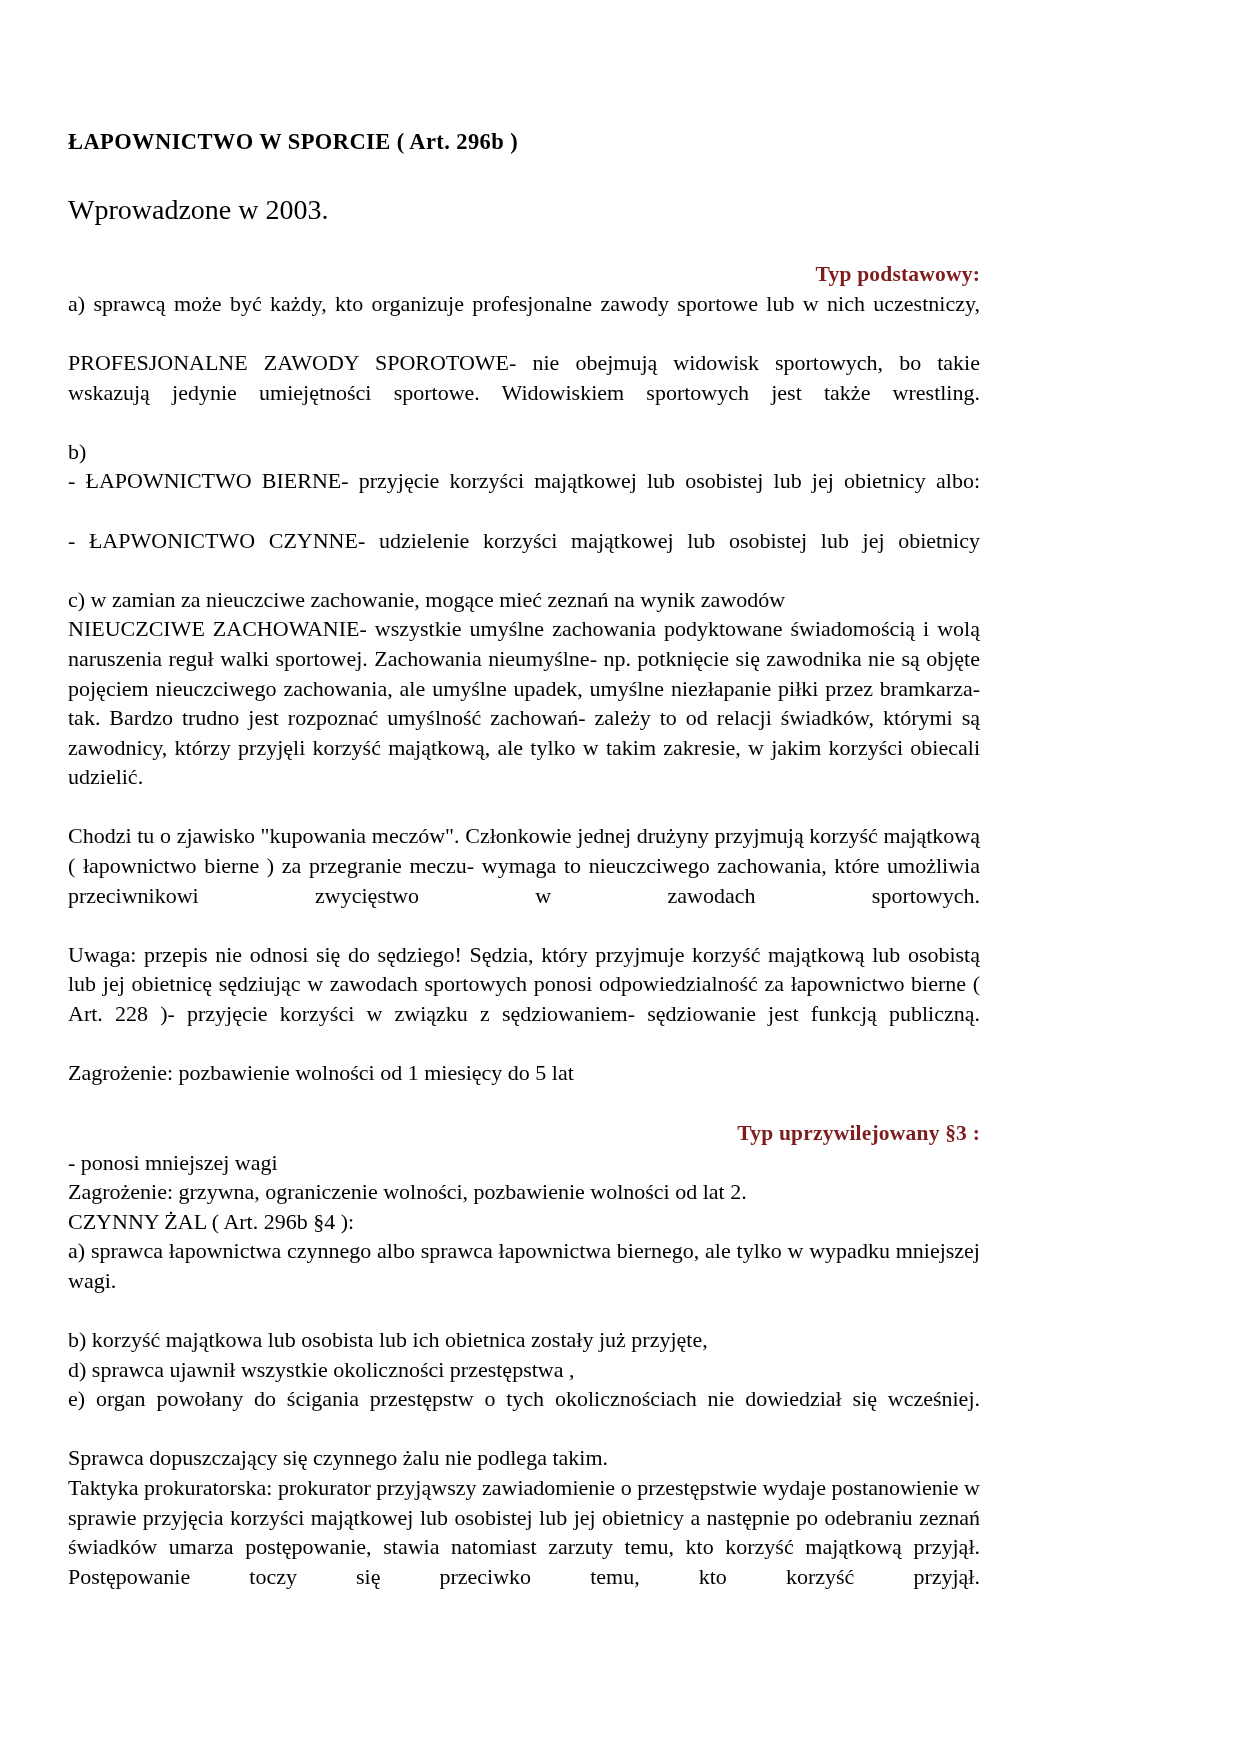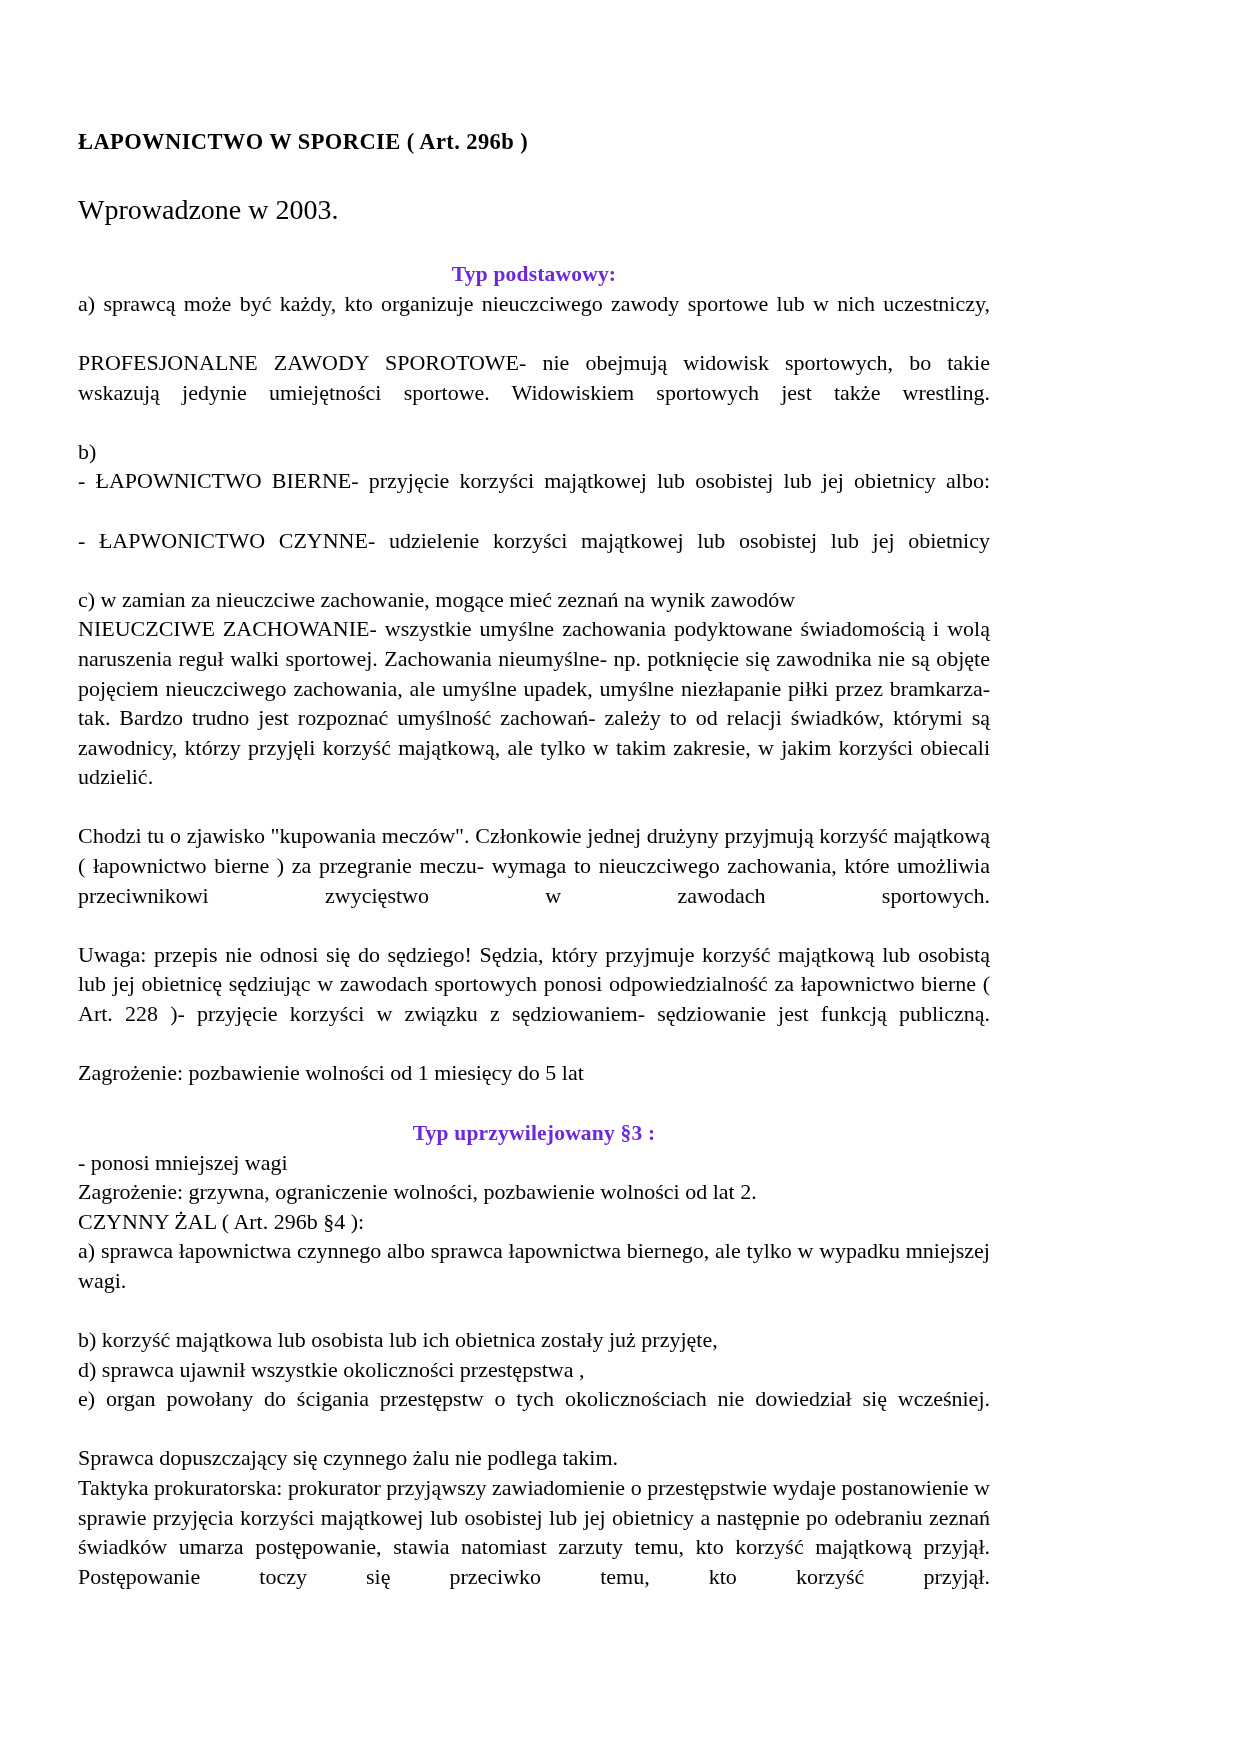--- a/index.html
+++ b/index.html
@@ -12,21 +12,21 @@
     position: relative;
     width: 1240px;
     height: 1754px;
     margin: 0 auto;
     background: #ffffff;
     box-sizing: border-box;
     overflow: hidden;
   }
   .content {
     position: absolute;
-    left: 78px;
+    left: 68px;
     top: 128px;
     width: 912px;
   }
   .doc-title {
     font-family: "Liberation Serif", "DejaVu Serif", serif;
     font-weight: bold;
     font-size: 22.5px;
     letter-spacing: 0.4px;
     color: #000000;
     margin: 0 0 0 0;
@@ -38,25 +38,25 @@
     font-size: 28px;
     color: #000000;
     margin: 36px 0 0 0;
     line-height: 1.32;
     text-align: left;
   }
   .section-heading {
     font-family: "Liberation Serif", "DejaVu Serif", serif;
     font-weight: bold;
     font-size: 21.5px;
-    color: #6d28d9;
+    color: #7f1d1d;
     margin: 32px 0 0 0;
     line-height: 1.3;
     letter-spacing: 0.2px;
-    text-align: center;
+    text-align: right;
   }
   .body-block {
     font-family: "Liberation Serif", "DejaVu Serif", serif;
     font-size: 22px;
     color: #000000;
     line-height: 1.345;
     text-align: justify;
     text-justify: inter-word;
     margin: 0;
     padding: 0;
@@ -84,21 +84,21 @@
 <div class="page">
   <div class="content">
 
     <h1 class="doc-title">ŁAPOWNICTWO W SPORCIE ( Art. 296b )</h1>
 
     <p class="intro-line">Wprowadzone w 2003.</p>
 
     <h2 class="section-heading">Typ podstawowy:</h2>
 
     <div class="body-block">
-      <p>a) sprawcą może być każdy, kto organizuje nieuczciwego zawody sportowe lub w nich uczestniczy,</p>
+      <p>a) sprawcą może być każdy, kto organizuje profesjonalne zawody sportowe lub w nich uczestniczy,</p>
       <p>PROFESJONALNE ZAWODY SPOROTOWE- nie obejmują widowisk sportowych, bo takie wskazują jedynie umiejętności sportowe. Widowiskiem sportowych jest także wrestling.</p>
       <p class="noflow">b)</p>
       <p>- ŁAPOWNICTWO BIERNE- przyjęcie korzyści majątkowej lub osobistej lub jej obietnicy albo:</p>
       <p>- ŁAPWONICTWO CZYNNE- udzielenie korzyści majątkowej lub osobistej lub jej obietnicy</p>
       <p class="noflow">c) w zamian za nieuczciwe zachowanie, mogące mieć zeznań na wynik zawodów</p>
       <p>NIEUCZCIWE ZACHOWANIE- wszystkie umyślne zachowania podyktowane świadomością i wolą naruszenia reguł walki sportowej. Zachowania nieumyślne- np. potknięcie się zawodnika nie są objęte pojęciem nieuczciwego zachowania, ale umyślne upadek, umyślne niezłapanie piłki przez bramkarza- tak. Bardzo trudno jest rozpoznać umyślność zachowań- zależy to od relacji świadków, którymi są zawodnicy, którzy przyjęli korzyść majątkową, ale tylko w takim zakresie, w jakim korzyści obiecali udzielić.</p>
       <p>Chodzi tu o zjawisko "kupowania meczów". Członkowie jednej drużyny przyjmują korzyść majątkową ( łapownictwo bierne ) za przegranie meczu- wymaga to nieuczciwego zachowania, które umożliwia przeciwnikowi zwycięstwo w zawodach sportowych.</p>
       <p>Uwaga: przepis nie odnosi się do sędziego! Sędzia, który przyjmuje korzyść majątkową lub osobistą lub jej obietnicę sędziując w zawodach sportowych ponosi odpowiedzialność za łapownictwo bierne ( Art. 228 )- przyjęcie korzyści w związku z sędziowaniem- sędziowanie jest funkcją publiczną.</p>
       <p class="noflow">Zagrożenie: pozbawienie wolności od 1 miesięcy do 5 lat</p>
     </div>

